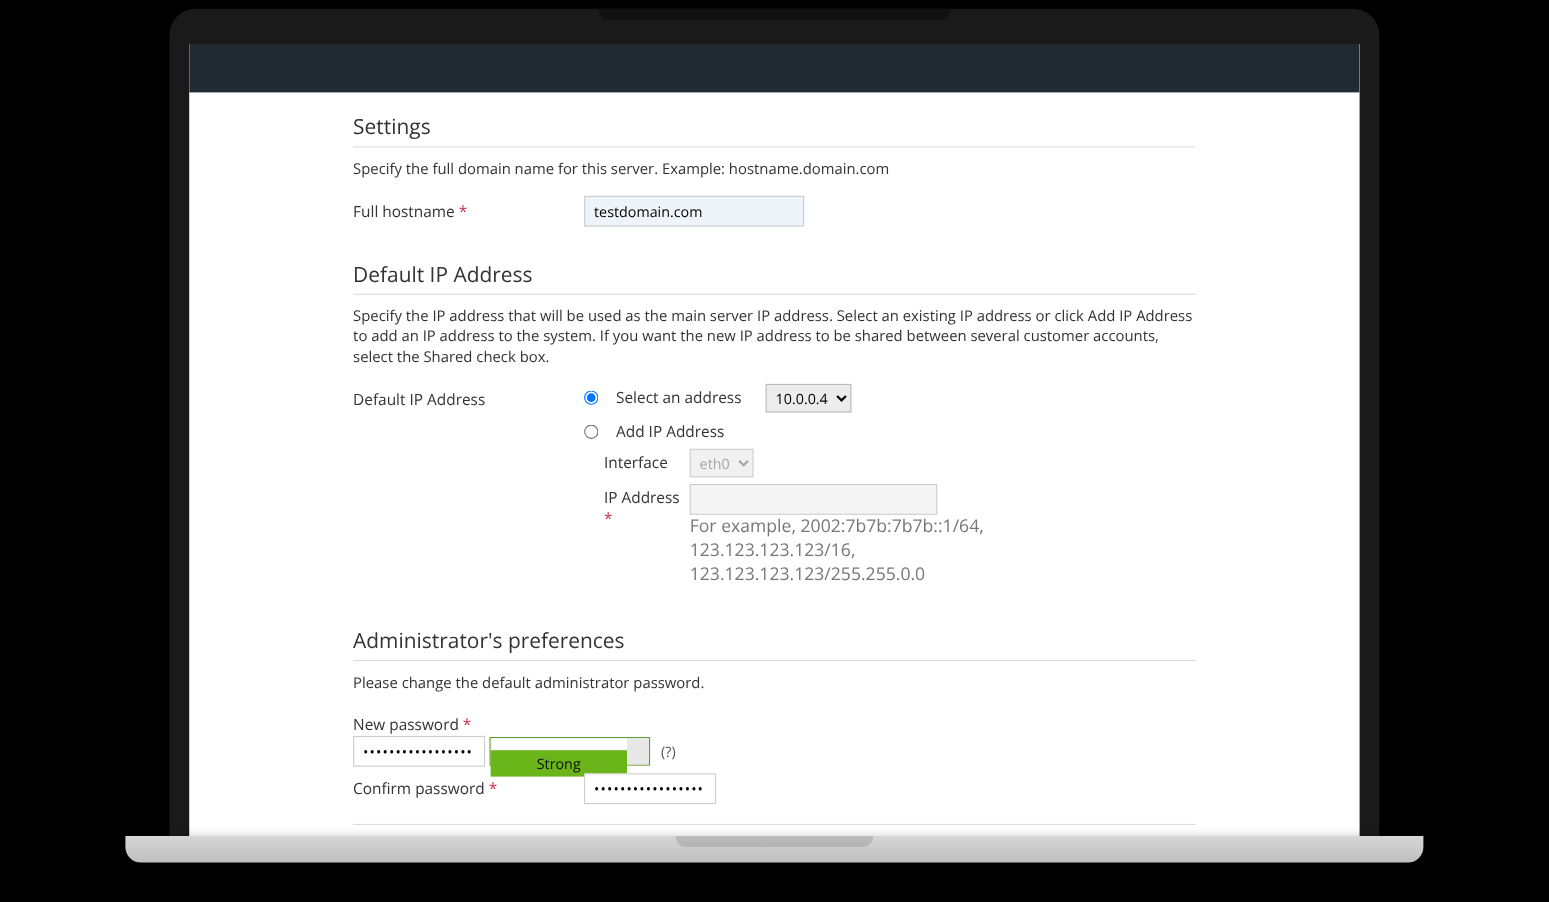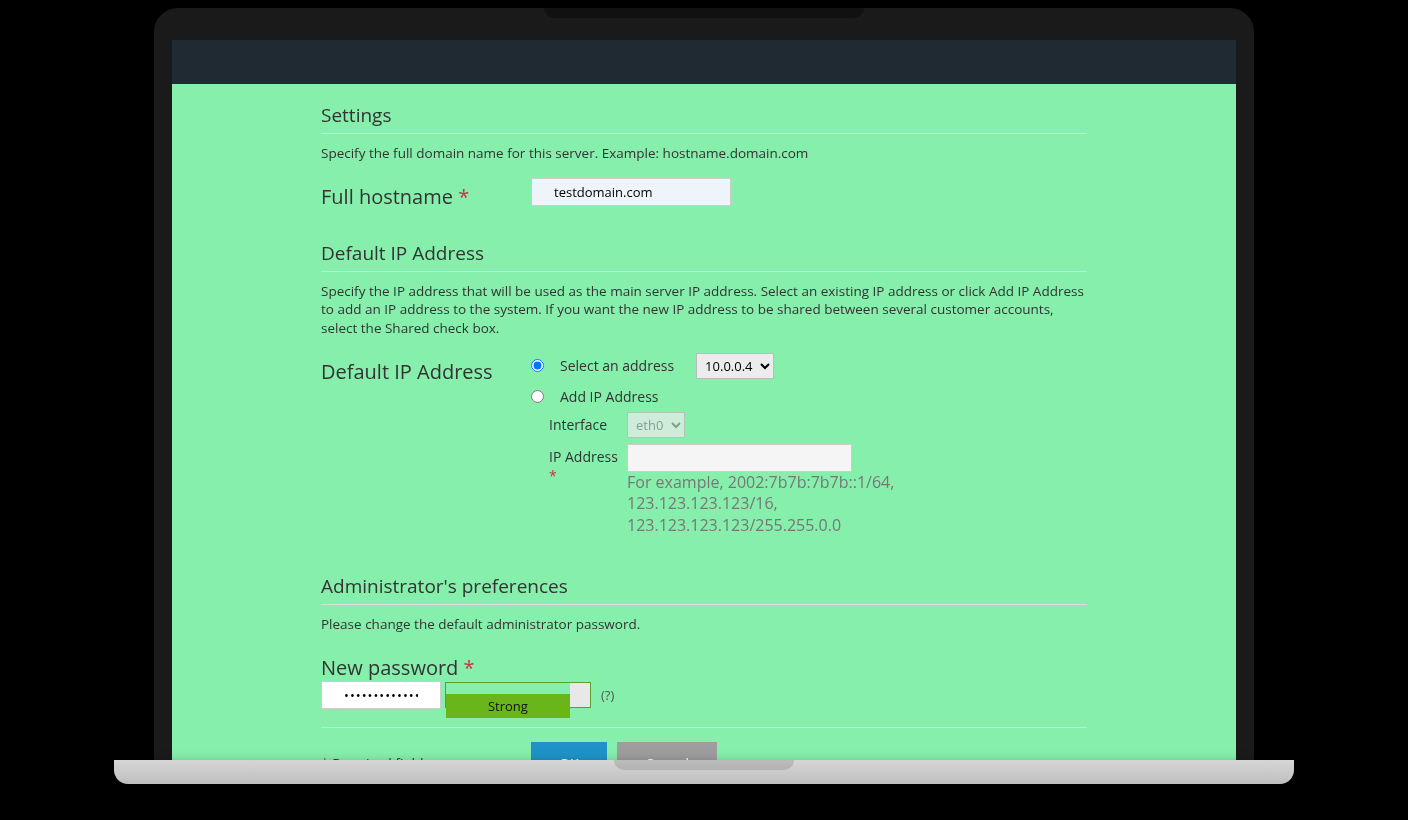--- a/index.html
+++ b/index.html
@@ -27,21 +27,21 @@
       width: 320px;
       height: 10px;
       background: #111;
       border-radius: 0 0 10px 10px;
       position: absolute;
       top: 0;
       left: 50%;
       transform: translateX(-50%);
     }
     .screen {
-      background: #86efac;
+      background: #ffffff;
       width: 100%;
       height: 720px;
       overflow: hidden;
     }
     .app-header {
       background: #1f2a33;
       height: 44px;
       width: 100%;
     }
     .content {
@@ -66,31 +66,31 @@
       line-height: 1.35;
     }
     .form-row {
       display: flex;
       align-items: flex-start;
       margin-bottom: 4px;
     }
     .form-label-col {
       width: 210px;
       padding-top: 5px;
-      font-size: 20px;
+      font-size: 14px;
       color: #333;
     }
     .form-input-col {
       flex: 1;
     }
     .req { color: #d02d4b; }
     input[type="text"], input[type="password"] {
       font-family: inherit;
       font-size: 13px;
-      padding: 4px 22px;
+      padding: 4px 8px;
       border: 1px solid #ccc;
       height: 28px;
     }
     .hostname-input {
       width: 200px;
       background: #eef5fa;
       border-bottom: 2px solid #2a7ab0;
     }
     select {
       font-family: inherit;
@@ -280,20 +280,28 @@
           <div class="form-input-col" style="display:flex;align-items:center;">
             <input type="password" class="pw-input" value="●●●●●●●●●●●●●●●●●" style="">
             <span class="strength-bar">
               <span class="strength-fill">Strong</span>
               <span class="strength-rest"></span>
             </span>
             <span class="help-q">(?)</span>
           </div>
         </div>
 
+        <div class="form-row">
+          <div class="form-label-col">
+            <span>Confirm password</span> <span class="req">*</span>
+          </div>
+          <div class="form-input-col">
+            <input type="password" class="pw-input" value="●●●●●●●●●●●●●●●●●" style="">
+          </div>
+        </div>
 
         <div class="button-bar">
           <div class="req-note">
             <span class="req">*</span> <span>Required fields</span>
           </div>
           <button class="btn btn-primary">OK</button>
           <button class="btn btn-secondary">Cancel</button>
         </div>
 
       </div>

